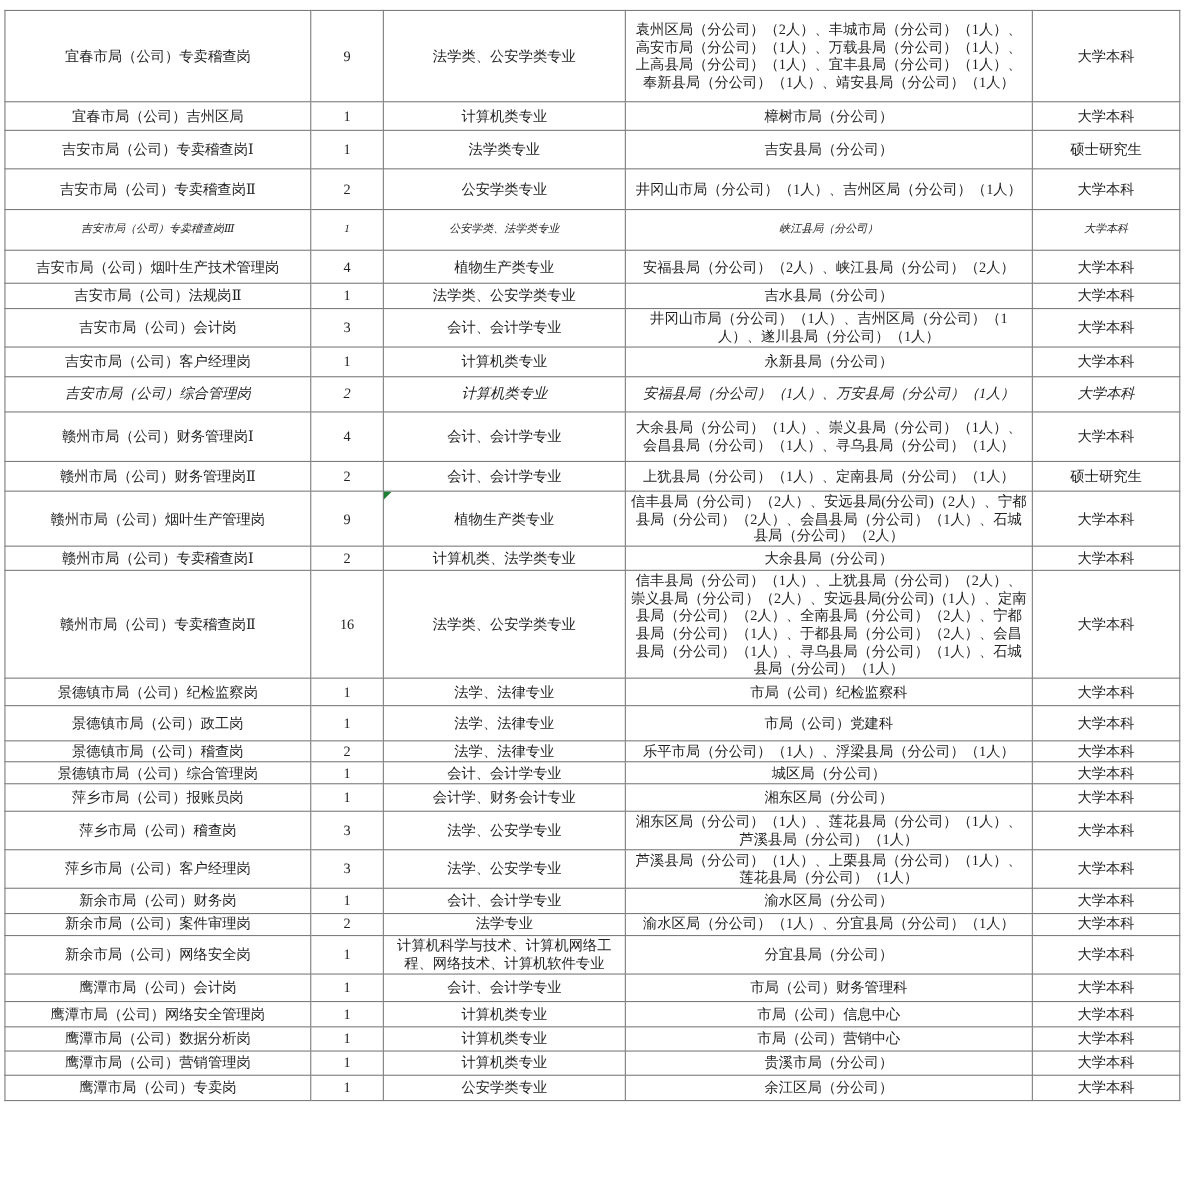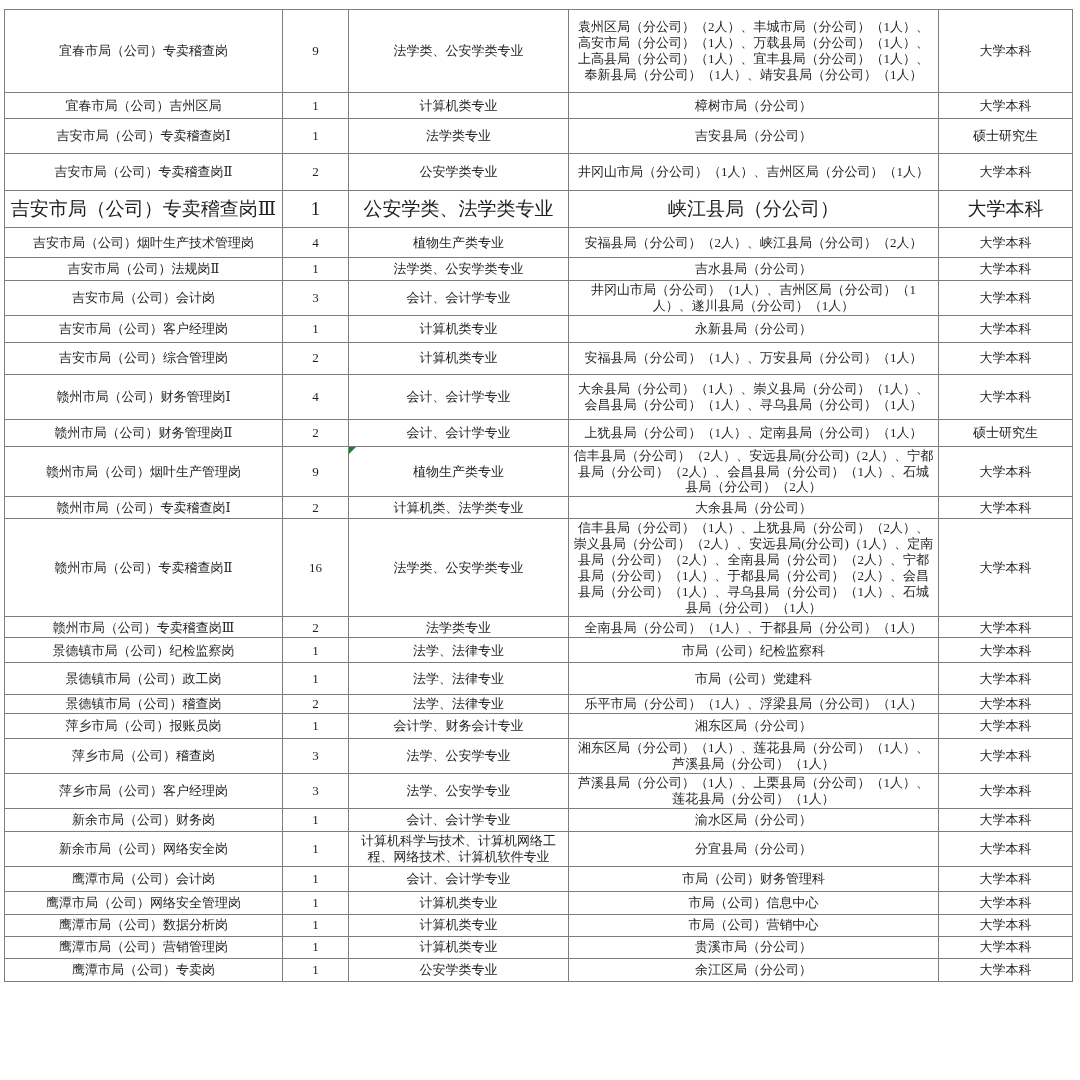--- a/index.html
+++ b/index.html
@@ -38,21 +38,21 @@
   col.c-position  { width: 278px; }
   col.c-count     { width: 66px; }
   col.c-majors    { width: 220px; }
   col.c-locations { width: 370px; }
   col.c-education { width: 134px; }
 
   td.locations-cell { font-size: 12.5px; }
   td.count-cell     { font-size: 12.5px; font-family: "Liberation Serif", "DejaVu Serif", serif; }
 
   
-  tr.row-5 td { font-size: 19px; }
+  tr.row-5 td { font-size: 10px; font-style: italic; }
 
   
   .corner-marker {
     position: absolute;
     top: 0;
     left: 0;
     width: 0;
     height: 0;
     border-top: 7px solid #1e7e34;
     border-right: 7px solid transparent;
@@ -218,21 +218,21 @@
     <td class="majors-cell">
       <span class="cell-text">计算机类专业</span>
     </td>
     <td class="locations-cell">
       <span class="cell-text">永新县局（分公司）</span>
     </td>
     <td class="education-cell">
       <span class="cell-text">大学本科</span>
     </td>
   </tr>
-        <tr class="row-11" style="height: 32px;">
+        <tr class="row-11" style="height: 32px; font-style: italic;">
     <td class="position-cell">
       <span class="cell-text">吉安市局（公司）综合管理岗</span>
     </td>
     <td class="count-cell">
       <span class="cell-text">2</span>
     </td>
     <td class="majors-cell">
       <span class="cell-text">计算机类专业</span>
     </td>
     <td class="locations-cell">
@@ -320,151 +320,168 @@
     <td class="majors-cell">
       <span class="cell-text">法学类、公安学类专业</span>
     </td>
     <td class="locations-cell">
       <span class="cell-text">信丰县局（分公司）（1人）、上犹县局（分公司）（2人）、崇义县局（分公司）（2人）、安远县局(分公司)（1人）、定南县局（分公司）（2人）、全南县局（分公司）（2人）、宁都县局（分公司）（1人）、于都县局（分公司）（2人）、会昌县局（分公司）（1人）、寻乌县局（分公司）（1人）、石城县局（分公司）（1人）</span>
     </td>
     <td class="education-cell">
       <span class="cell-text">大学本科</span>
     </td>
   </tr>
-        <tr class="row-18" style="height: 21px;">
-    <td class="position-cell">
-      <span class="cell-text">赣州市局（公司）专卖稽查岗Ⅲ</span>
+        <tr class="row-19" style="height: 25px;">
+    <td class="position-cell">
+      <span class="cell-text">景德镇市局（公司）纪检监察岗</span>
+    </td>
+    <td class="count-cell">
+      <span class="cell-text">1</span>
+    </td>
+    <td class="majors-cell">
+      <span class="cell-text">法学、法律专业</span>
+    </td>
+    <td class="locations-cell">
+      <span class="cell-text">市局（公司）纪检监察科</span>
+    </td>
+    <td class="education-cell">
+      <span class="cell-text">大学本科</span>
+    </td>
+  </tr>
+        <tr class="row-20" style="height: 32px;">
+    <td class="position-cell">
+      <span class="cell-text">景德镇市局（公司）政工岗</span>
+    </td>
+    <td class="count-cell">
+      <span class="cell-text">1</span>
+    </td>
+    <td class="majors-cell">
+      <span class="cell-text">法学、法律专业</span>
+    </td>
+    <td class="locations-cell">
+      <span class="cell-text">市局（公司）党建科</span>
+    </td>
+    <td class="education-cell">
+      <span class="cell-text">大学本科</span>
+    </td>
+  </tr>
+        <tr class="row-21" style="height: 18px;">
+    <td class="position-cell">
+      <span class="cell-text">景德镇市局（公司）稽查岗</span>
     </td>
     <td class="count-cell">
       <span class="cell-text">2</span>
     </td>
     <td class="majors-cell">
-      <span class="cell-text">法学类专业</span>
-    </td>
-    <td class="locations-cell">
-      <span class="cell-text">全南县局（分公司）（1人）、于都县局（分公司）（1人）</span>
-    </td>
-    <td class="education-cell">
-      <span class="cell-text">大学本科</span>
-    </td>
-  </tr>
-        <tr class="row-19" style="height: 25px;">
-    <td class="position-cell">
-      <span class="cell-text">景德镇市局（公司）纪检监察岗</span>
-    </td>
-    <td class="count-cell">
-      <span class="cell-text">1</span>
-    </td>
-    <td class="majors-cell">
       <span class="cell-text">法学、法律专业</span>
     </td>
     <td class="locations-cell">
-      <span class="cell-text">市局（公司）纪检监察科</span>
-    </td>
-    <td class="education-cell">
-      <span class="cell-text">大学本科</span>
-    </td>
-  </tr>
-        <tr class="row-20" style="height: 32px;">
-    <td class="position-cell">
-      <span class="cell-text">景德镇市局（公司）政工岗</span>
-    </td>
-    <td class="count-cell">
-      <span class="cell-text">1</span>
-    </td>
-    <td class="majors-cell">
-      <span class="cell-text">法学、法律专业</span>
-    </td>
-    <td class="locations-cell">
-      <span class="cell-text">市局（公司）党建科</span>
-    </td>
-    <td class="education-cell">
-      <span class="cell-text">大学本科</span>
-    </td>
-  </tr>
-        <tr class="row-21" style="height: 18px;">
-    <td class="position-cell">
-      <span class="cell-text">景德镇市局（公司）稽查岗</span>
+      <span class="cell-text">乐平市局（分公司）（1人）、浮梁县局（分公司）（1人）</span>
+    </td>
+    <td class="education-cell">
+      <span class="cell-text">大学本科</span>
+    </td>
+  </tr>
+        <tr class="row-22" style="height: 20px;">
+    <td class="position-cell">
+      <span class="cell-text">景德镇市局（公司）综合管理岗</span>
+    </td>
+    <td class="count-cell">
+      <span class="cell-text">1</span>
+    </td>
+    <td class="majors-cell">
+      <span class="cell-text">会计、会计学专业</span>
+    </td>
+    <td class="locations-cell">
+      <span class="cell-text">城区局（分公司）</span>
+    </td>
+    <td class="education-cell">
+      <span class="cell-text">大学本科</span>
+    </td>
+  </tr>
+        <tr class="row-23" style="height: 25px;">
+    <td class="position-cell">
+      <span class="cell-text">萍乡市局（公司）报账员岗</span>
+    </td>
+    <td class="count-cell">
+      <span class="cell-text">1</span>
+    </td>
+    <td class="majors-cell">
+      <span class="cell-text">会计学、财务会计专业</span>
+    </td>
+    <td class="locations-cell">
+      <span class="cell-text">湘东区局（分公司）</span>
+    </td>
+    <td class="education-cell">
+      <span class="cell-text">大学本科</span>
+    </td>
+  </tr>
+        <tr class="row-24" style="height: 30px; margin-top: 32px;">
+    <td class="position-cell">
+      <span class="cell-text">萍乡市局（公司）稽查岗</span>
+    </td>
+    <td class="count-cell">
+      <span class="cell-text">3</span>
+    </td>
+    <td class="majors-cell">
+      <span class="cell-text">法学、公安学专业</span>
+    </td>
+    <td class="locations-cell">
+      <span class="cell-text">湘东区局（分公司）（1人）、莲花县局（分公司）（1人）、芦溪县局（分公司）（1人）</span>
+    </td>
+    <td class="education-cell">
+      <span class="cell-text">大学本科</span>
+    </td>
+  </tr>
+        <tr class="row-25" style="height: 32px;">
+    <td class="position-cell">
+      <span class="cell-text">萍乡市局（公司）客户经理岗</span>
+    </td>
+    <td class="count-cell">
+      <span class="cell-text">3</span>
+    </td>
+    <td class="majors-cell">
+      <span class="cell-text">法学、公安学专业</span>
+    </td>
+    <td class="locations-cell">
+      <span class="cell-text">芦溪县局（分公司）（1人）、上栗县局（分公司）（1人）、莲花县局（分公司）（1人）</span>
+    </td>
+    <td class="education-cell">
+      <span class="cell-text">大学本科</span>
+    </td>
+  </tr>
+        <tr class="row-26" style="height: 23px;">
+    <td class="position-cell">
+      <span class="cell-text">新余市局（公司）财务岗</span>
+    </td>
+    <td class="count-cell">
+      <span class="cell-text">1</span>
+    </td>
+    <td class="majors-cell">
+      <span class="cell-text">会计、会计学专业</span>
+    </td>
+    <td class="locations-cell">
+      <span class="cell-text">渝水区局（分公司）</span>
+    </td>
+    <td class="education-cell">
+      <span class="cell-text">大学本科</span>
+    </td>
+  </tr>
+        <tr class="row-27" style="height: 20px;">
+    <td class="position-cell">
+      <span class="cell-text">新余市局（公司）案件审理岗</span>
     </td>
     <td class="count-cell">
       <span class="cell-text">2</span>
     </td>
     <td class="majors-cell">
-      <span class="cell-text">法学、法律专业</span>
-    </td>
-    <td class="locations-cell">
-      <span class="cell-text">乐平市局（分公司）（1人）、浮梁县局（分公司）（1人）</span>
-    </td>
-    <td class="education-cell">
-      <span class="cell-text">大学本科</span>
-    </td>
-  </tr>
-        <tr class="row-23" style="height: 25px;">
-    <td class="position-cell">
-      <span class="cell-text">萍乡市局（公司）报账员岗</span>
-    </td>
-    <td class="count-cell">
-      <span class="cell-text">1</span>
-    </td>
-    <td class="majors-cell">
-      <span class="cell-text">会计学、财务会计专业</span>
-    </td>
-    <td class="locations-cell">
-      <span class="cell-text">湘东区局（分公司）</span>
-    </td>
-    <td class="education-cell">
-      <span class="cell-text">大学本科</span>
-    </td>
-  </tr>
-        <tr class="row-24" style="height: 30px; margin-top: 32px;">
-    <td class="position-cell">
-      <span class="cell-text">萍乡市局（公司）稽查岗</span>
-    </td>
-    <td class="count-cell">
-      <span class="cell-text">3</span>
-    </td>
-    <td class="majors-cell">
-      <span class="cell-text">法学、公安学专业</span>
-    </td>
-    <td class="locations-cell">
-      <span class="cell-text">湘东区局（分公司）（1人）、莲花县局（分公司）（1人）、芦溪县局（分公司）（1人）</span>
-    </td>
-    <td class="education-cell">
-      <span class="cell-text">大学本科</span>
-    </td>
-  </tr>
-        <tr class="row-25" style="height: 32px;">
-    <td class="position-cell">
-      <span class="cell-text">萍乡市局（公司）客户经理岗</span>
-    </td>
-    <td class="count-cell">
-      <span class="cell-text">3</span>
-    </td>
-    <td class="majors-cell">
-      <span class="cell-text">法学、公安学专业</span>
-    </td>
-    <td class="locations-cell">
-      <span class="cell-text">芦溪县局（分公司）（1人）、上栗县局（分公司）（1人）、莲花县局（分公司）（1人）</span>
-    </td>
-    <td class="education-cell">
-      <span class="cell-text">大学本科</span>
-    </td>
-  </tr>
-        <tr class="row-26" style="height: 23px;">
-    <td class="position-cell">
-      <span class="cell-text">新余市局（公司）财务岗</span>
-    </td>
-    <td class="count-cell">
-      <span class="cell-text">1</span>
-    </td>
-    <td class="majors-cell">
-      <span class="cell-text">会计、会计学专业</span>
-    </td>
-    <td class="locations-cell">
-      <span class="cell-text">渝水区局（分公司）</span>
+      <span class="cell-text">法学专业</span>
+    </td>
+    <td class="locations-cell">
+      <span class="cell-text">渝水区局（分公司）（1人）、分宜县局（分公司）（1人）</span>
     </td>
     <td class="education-cell">
       <span class="cell-text">大学本科</span>
     </td>
   </tr>
         <tr class="row-28" style="height: 35px;">
     <td class="position-cell">
       <span class="cell-text">新余市局（公司）网络安全岗</span>
     </td>
     <td class="count-cell">

